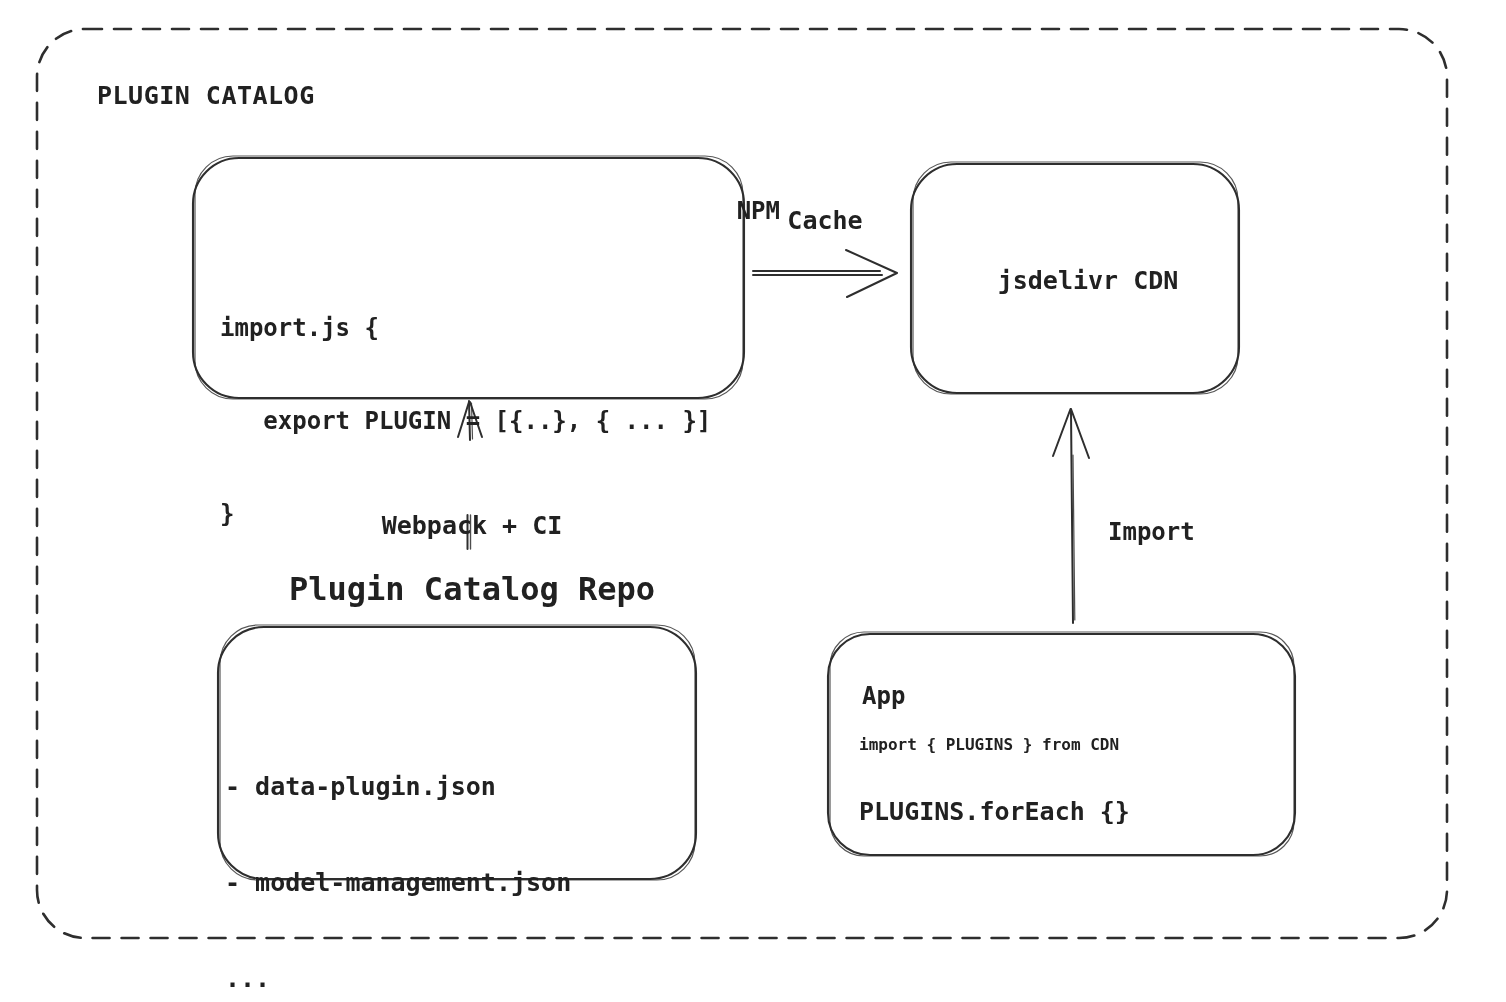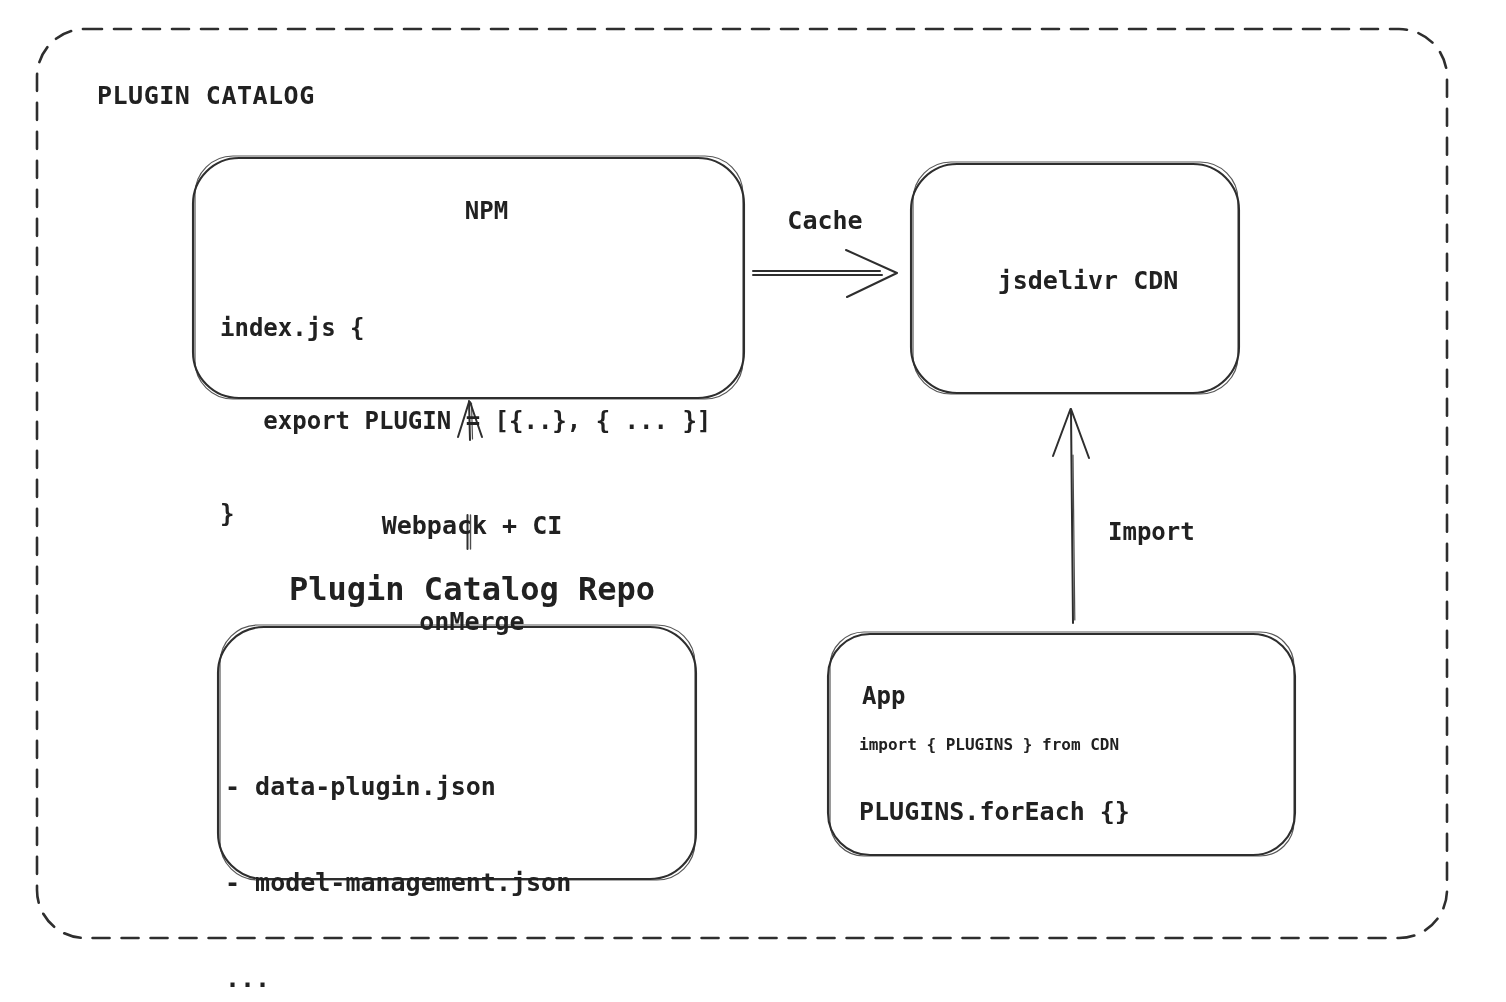--- a/index.html
+++ b/index.html
@@ -18,21 +18,21 @@
   .layer{position:absolute;left:0;top:0;width:100%;height:100%;color:var(--stroke);}
   .txt{
     position:absolute;
     font-family:"DejaVu Sans Mono","Liberation Mono",monospace;
     font-weight:600;
     color:var(--text);
     white-space:pre;
     line-height:1.28;
   }
   .t-title      {left:97px;  top:80px;  font-size:25px; letter-spacing:0.5px;}
-  .t-npm-title  {left:193px; top:196px; width:587px; text-align:center; font-size:24px;}
+  .t-npm-title  {left:193px; top:196px; width:587px; text-align:right; font-size:24px;}
   .t-npm-code   {left:220px; top:251px; font-size:24px; line-height:31px;}
   .t-cache      {left:752px; top:205px; width:146px; text-align:center; font-size:25px;}
   .t-cdn        {left:910px; top:265px; width:356px; text-align:center; font-size:25px;}
   .t-build      {left:342px; top:446px; width:260px; text-align:center; font-size:25px; line-height:32px;}
   .t-repo-head  {left:289px; top:569px; font-size:32px;}
   .t-repo-files {left:225px; top:707px; font-size:25px; line-height:32px;}
   .t-app-title  {left:862px; top:681px; font-size:24px;}
   .t-app-code1  {left:859px; top:735px; font-size:16px;}
   .t-app-code2  {left:859px; top:796px; font-size:25px;text-align:center;}
   .t-import     {left:1108px;top:517px; font-size:24px;}
@@ -87,32 +87,31 @@
       <path d="M1074.8 620 L1073 455" stroke-width="1.2" opacity="0.85"></path>
       <path d="M1053 456 L1070.5 409"></path>
       <path d="M1089 458 L1071 409"></path>
     </g>
   </svg>
 
   <div class="txt t-title">PLUGIN CATALOG</div>
 
   <div class="txt t-npm-title">NPM</div>
   <div class="txt t-npm-code">
-    <div>index.js {</div>
+    <div>import.js {</div>
     <div>   export PLUGIN = [{..}, { ... }]</div>
     <div>}</div>
   </div>
 
   <div class="txt t-cache">Cache</div>
 
   <div class="txt t-cdn">jsdelivr CDN</div>
 
   <div class="txt t-build">
     <div>Webpack + CI</div>
-    <div>onMerge</div>
   </div>
 
   <div class="txt t-repo-head">Plugin Catalog Repo</div>
   <div class="txt t-repo-files">
     <div>- data-plugin.json</div>
     <div>- model-management.json</div>
     <div>...</div>
   </div>
 
   <div class="txt t-app-title">App</div>

